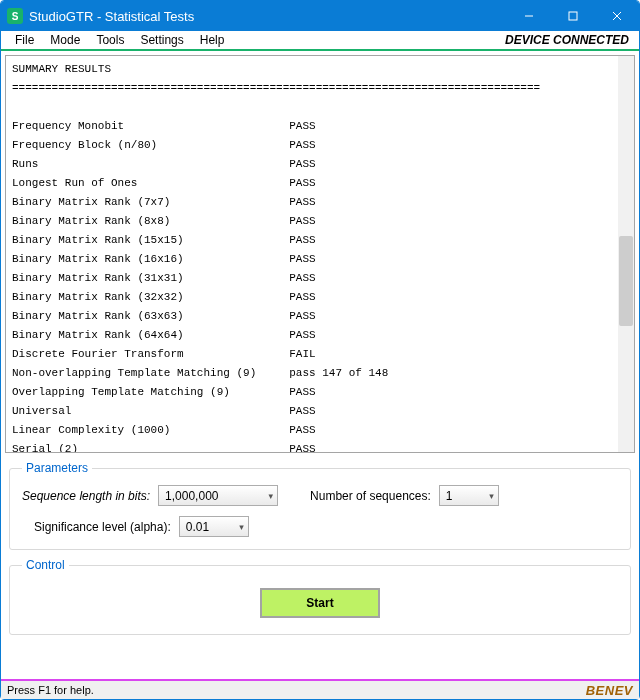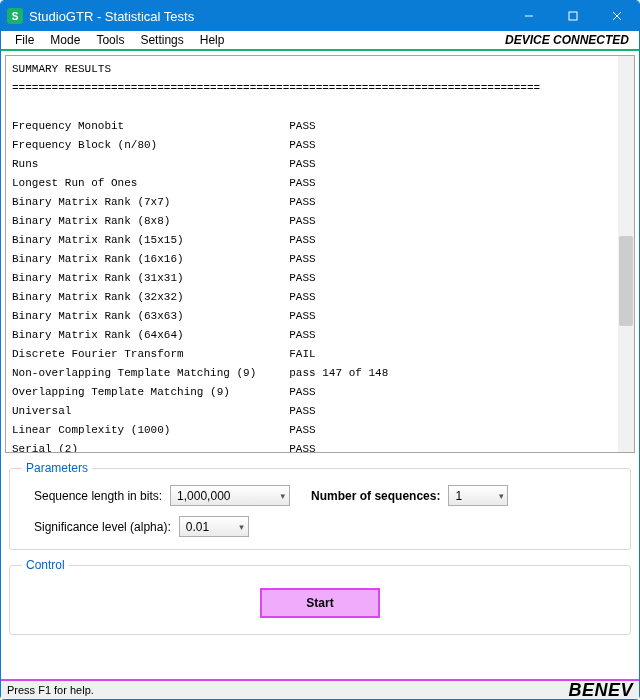--- a/index.html
+++ b/index.html
@@ -125,42 +125,42 @@
     padding:6px 0 4px 0;
   }
   .btn {
     width:120px; height:30px;
     border:1px solid #adadad;
     background:#e1e1e1;
     display:flex; align-items:center; justify-content:center;
     font-size:12px;
   }
   .btn.primary {
-    border:2px solid #d946ef;
-    background:#f0abfc;
+    border:2px solid #a3a3a3;
+    background:#bef264;
     font-weight:bold;
   }
   .btn.disabled { color:#9a9a9a; }
   .statusbar {
     position:absolute;
     bottom:1px; left:1px; right:1px;
     height:20px;
     border-top:2px solid #d946ef;
     background:#f0f0f0;
     display:flex; align-items:center;
     padding:0 6px;
     font-size:11px;
   }
   .statusbar .brand {
     margin-left:auto;
-    color:#000000;
+    color:#a16207;
     font-weight:bold;
     font-style:italic;
     letter-spacing:0.5px;
-    font-size:18px;
+    font-size:13px;
   }
 </style>
 </head>
 <body>
 
 <div class="titlebar">
   <div class="appicon">S</div>
   <div class="title">StudioGTR - Statistical Tests</div>
   <div class="winbtns">
     <div class="winbtn">
@@ -227,25 +227,25 @@
 Cumulative Sums (backward)                PASS
 Random Excursions                         pass 8 of 8
 Random Excursions Variant                 pass 18 of 18
 --------------------------------------------------------------------------------
 Summary:                                  PASS (pass 199 of 201)</pre>
   </div>
 
   <fieldset>
     <legend>Parameters</legend>
     <div class="param-row">
-      <label style="margin-left:12px;">Sequence length in bits:</label>
+      <label style="font-style:italic;">Sequence length in bits:</label>
       <span class="combo" style="min-width:120px;">
           <span>1,000,000</span>
         </span>
-      <label style="margin-left:13px;font-weight:bold;">Number of sequences:</label>
+      <label style="margin-left:24px;">Number of sequences:</label>
       <span class="combo" style="min-width:60px;">
           <span>1</span>
         </span>
     </div>
     <div class="param-row">
       <label style="margin-left:12px;">Significance level (alpha):</label>
       <span class="combo" style="min-width:70px;">
           <span>0.01</span>
         </span>
     </div>

